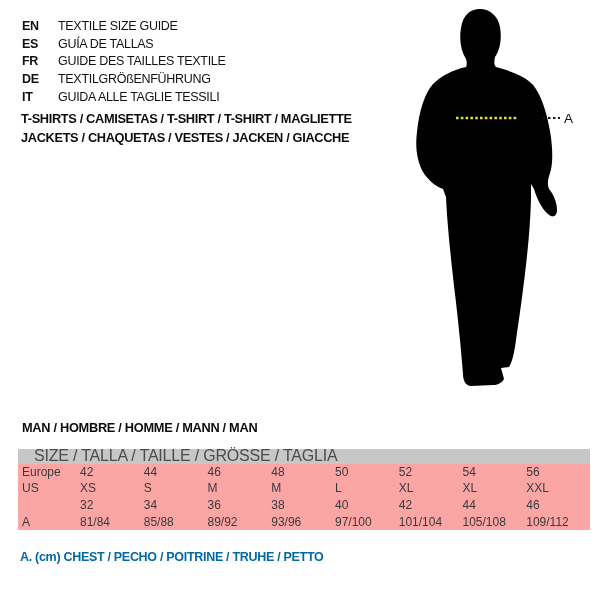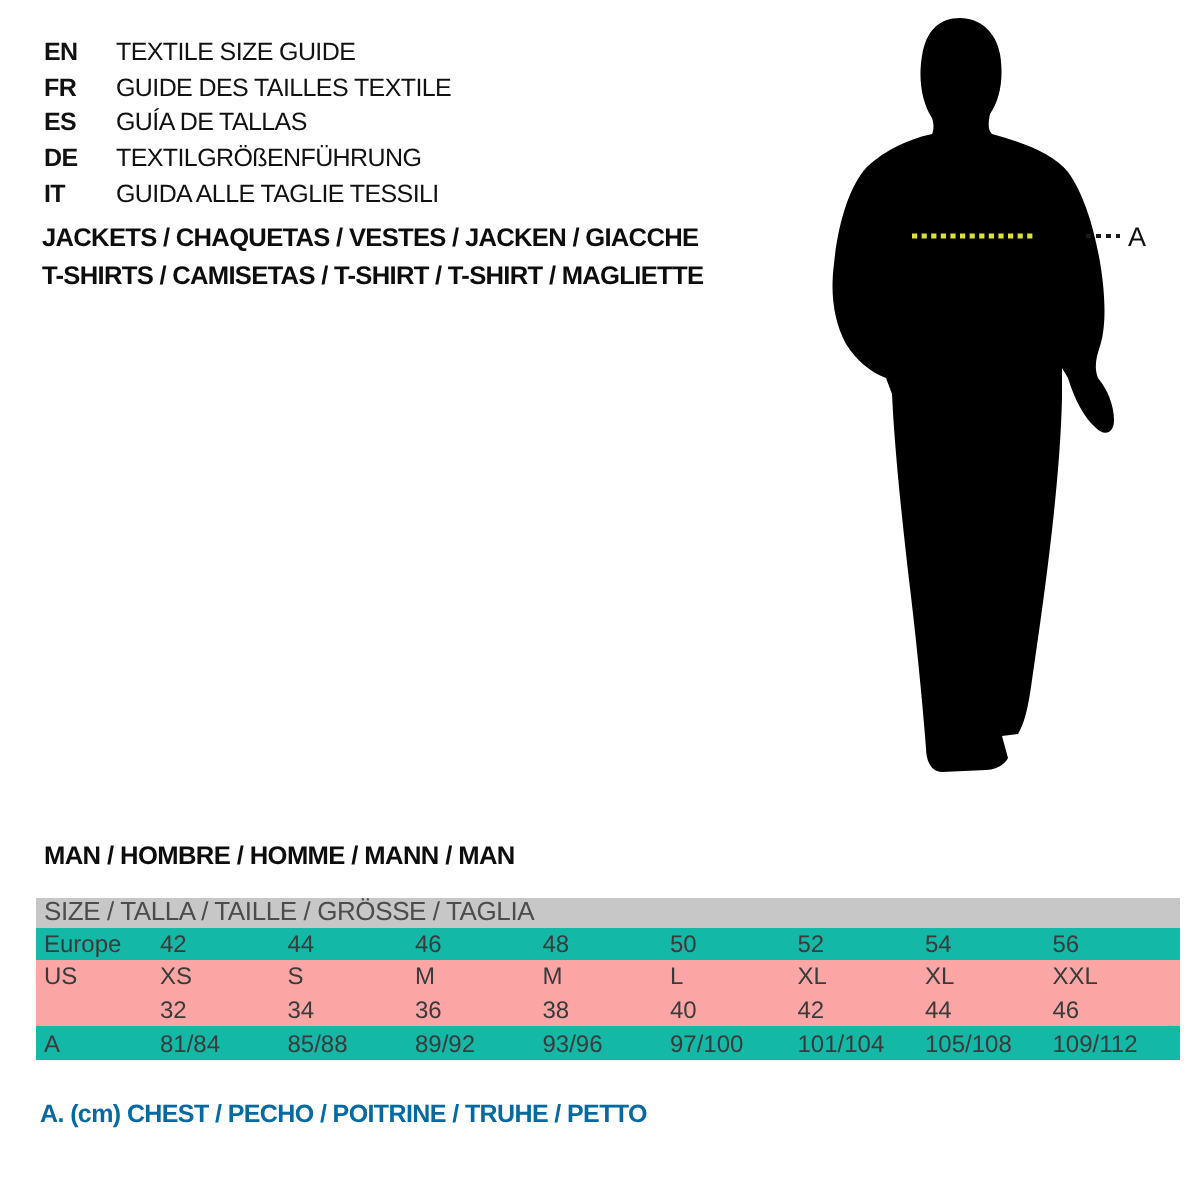--- a/index.html
+++ b/index.html
@@ -20,59 +20,59 @@
   .cat-line{font-weight:bold;font-size:12.8px;letter-spacing:-0.35px;color:#0d0d0d;height:18.8px;line-height:18.8px;white-space:nowrap;}
 
   
   .figure-wrap{left:403px;top:3px;width:175px;height:387px;}
 
   
   .section-title{left:22px;top:420px;font-weight:bold;font-size:12.8px;letter-spacing:-0.3px;color:#0d0d0d;white-space:nowrap;}
 
   
   .size-table{left:18px;top:449px;width:572px;font-size:12px;color:#3a3a3a;}
-  .thead{background:#c7c7c7;color:#4c4c4c;height:14.5px;line-height:14.5px;padding-left:4px;
-         font-size:13px;letter-spacing:-0.2px;white-space:nowrap;}
-  .trow{display:flex;height:16.6px;align-items:center;background:#14b8a6;}
+  .thead{background:#c7c7c7;color:#4c4c4c;height:14.5px;line-height:14.5px;padding-left:16px;
+         font-size:16px;letter-spacing:-0.2px;white-space:nowrap;}
+  .trow{display:flex;height:16.6px;align-items:center;background:#fca5a5;}
   .trow.shaded{background:#fca5a5;}
   .tlabel{width:58px;padding-left:4px;text-align:left;}
   .tcell{flex:1;text-align:left;}
 
   
   .footnote{left:20px;top:550px;font-weight:bold;font-size:12.5px;letter-spacing:-0.3px;color:#0369a1;white-space:nowrap;}
 </style>
 </head>
 <body>
 
 <div class="abs lang-list">
   <div class="lang-row">
     <span class="lang-code">EN</span>
     <span class="lang-label">TEXTILE SIZE GUIDE</span>
   </div>
   <div class="lang-row">
+    <span class="lang-code">ES</span>
+    <span class="lang-label">GUÍA DE TALLAS</span>
+  </div>
+  <div class="lang-row">
     <span class="lang-code">FR</span>
     <span class="lang-label">GUIDE DES TAILLES TEXTILE</span>
-  </div>
-  <div class="lang-row">
-    <span class="lang-code">ES</span>
-    <span class="lang-label">GUÍA DE TALLAS</span>
   </div>
   <div class="lang-row">
     <span class="lang-code">DE</span>
     <span class="lang-label">TEXTILGRÖßENFÜHRUNG</span>
   </div>
   <div class="lang-row">
     <span class="lang-code">IT</span>
     <span class="lang-label">GUIDA ALLE TAGLIE TESSILI</span>
   </div>
 </div>
 
 <div class="abs cat-block">
+  <div class="cat-line">T-SHIRTS / CAMISETAS / T-SHIRT / T-SHIRT / MAGLIETTE</div>
   <div class="cat-line">JACKETS / CHAQUETAS / VESTES / JACKEN / GIACCHE</div>
-  <div class="cat-line">T-SHIRTS / CAMISETAS / T-SHIRT / T-SHIRT / MAGLIETTE</div>
 </div>
 
 <div class="abs figure-wrap">
   <svg width="175" height="387" viewBox="403 3 175 387" xmlns="http://www.w3.org/2000/svg">
     <path d="M 480,9
          C 490,9 498,16 500,27
          C 502,39 500,50 495,57
          C 494,62 494,65 496,67
          C 511,71 527,77 534,86
          C 542,97 547,114 550,131

